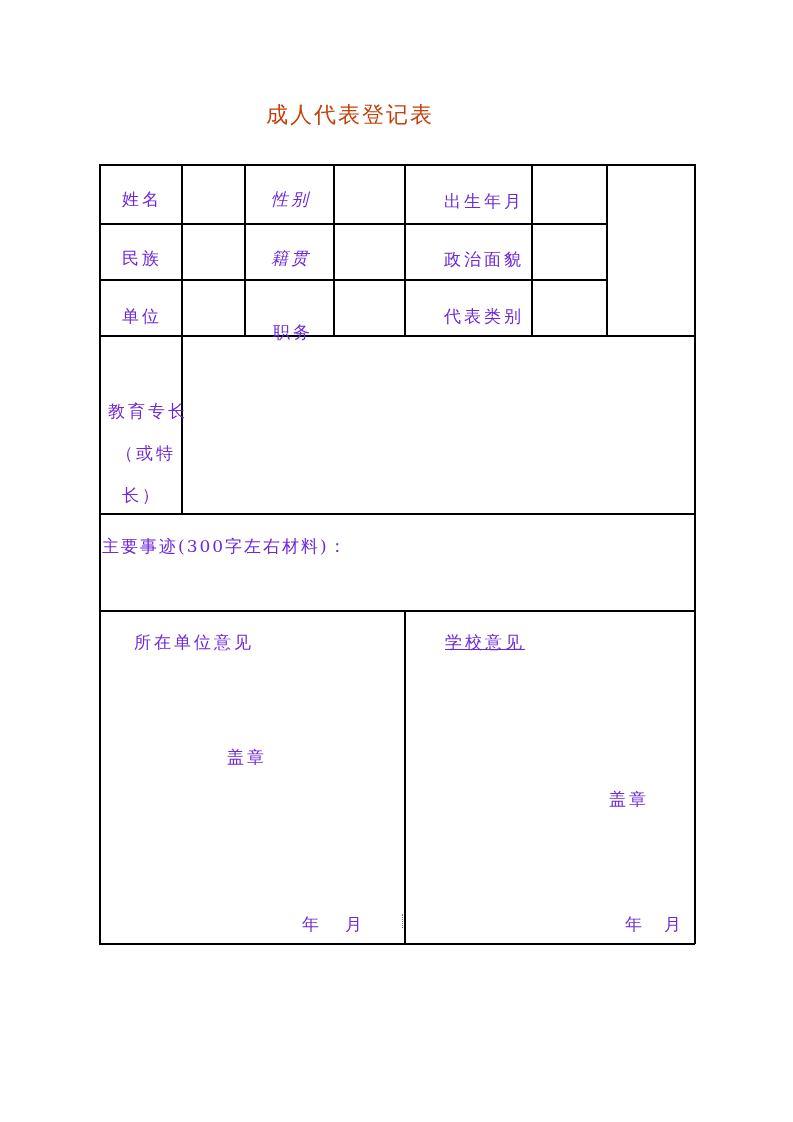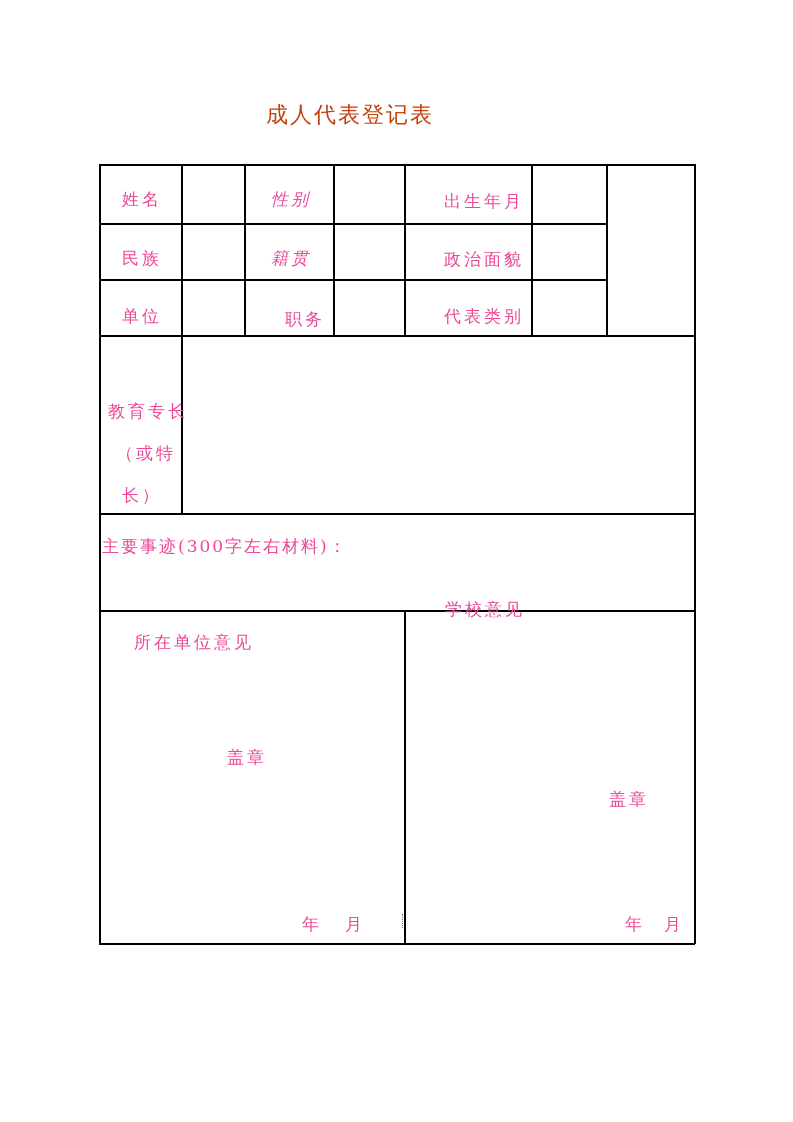--- a/index.html
+++ b/index.html
@@ -3,21 +3,21 @@
 <meta charset="utf-8">
 <style>
   html, body { margin:0; padding:0; background:#ffffff; }
   body { width:793px; height:1122px; position:relative; overflow:hidden;
          font-family:"DejaVu Serif","Liberation Serif",serif; color:#222; }
   .title { position:absolute; left:0; width:700px; top:100px; text-align:center;
            font-size:22px; letter-spacing:2px; color:#c2410c; font-family:"DejaVu Sans","Liberation Sans",sans-serif; }
   .ln { position:absolute; background:#000; }
   .h { height:1.5px; }
   .v { width:1.5px; }
-  .txt { position:absolute; font-size:17px; letter-spacing:3px; white-space:nowrap; color:#ec4899; }
+  .txt { position:absolute; font-size:17px; letter-spacing:3px; white-space:nowrap; color:#6d28d9; }
   .frag { position:absolute; left:402px; top:914px; width:3px; height:14px;
           border-left:1px dotted #777; }
 </style>
 </head>
 <body>
 
 <div class="title">成人代表登记表</div>
 
 <div>
 
@@ -49,36 +49,36 @@
 
   <div class="txt" style="left:122px;top:247px;">民族</div>
   <div style="position:absolute;left:183px;top:225px;width:60px;height:53px;"></div>
   <div class="txt" style="left:271px;top:247px;font-style:italic;">籍贯</div>
   <div style="position:absolute;left:335px;top:225px;width:68px;height:53px;"></div>
   <div class="txt" style="left:444px;top:248px;">政治面貌</div>
   <div style="position:absolute;left:533px;top:225px;width:72px;height:53px;"></div>
 
   <div class="txt" style="left:122px;top:305px;">单位</div>
   <div style="position:absolute;left:183px;top:281px;width:60px;height:53px;"></div>
-  <div class="txt" style="left:273px;top:308px;margin-left:12px;">职务</div>
+  <div class="txt" style="left:273px;top:321px;">职务</div>
   <div style="position:absolute;left:335px;top:281px;width:68px;height:53px;"></div>
   <div class="txt" style="left:444px;top:305px;">代表类别</div>
   <div style="position:absolute;left:533px;top:281px;width:72px;height:53px;"></div>
 
   <div class="txt" style="left:108px;top:400px;">教育专长</div>
   <div class="txt" style="left:116px;top:442px;">（或特</div>
   <div class="txt" style="left:122px;top:484px;">长）</div>
   <div style="position:absolute;left:183px;top:337px;width:510px;height:175px;"></div>
 
   <div class="txt" style="left:102px;top:535px;letter-spacing:2px;">主要事迹(300字左右材料)：</div>
   <div style="position:absolute;left:101px;top:560px;width:592px;height:49px;"></div>
 
   <div class="txt" style="left:102px;top:631px;padding-left:32px;">所在单位意见</div>
   <div class="txt" style="left:227px;top:746px;">盖章</div>
   <div class="txt" style="left:302px;top:913px;">年</div>
   <div class="txt" style="left:345px;top:913px;">月</div>
   <div class="frag"></div>
 
-  <div class="txt" style="left:445px;top:598px;">学校意见</div>
+  <div class="txt" style="left:445px;top:631px;text-decoration:underline;">学校意见</div>
   <div class="txt" style="left:609px;top:788px;">盖章</div>
   <div class="txt" style="left:625px;top:913px;">年</div>
   <div class="txt" style="left:664px;top:913px;">月</div>
 </div>
 
 </body></html>

